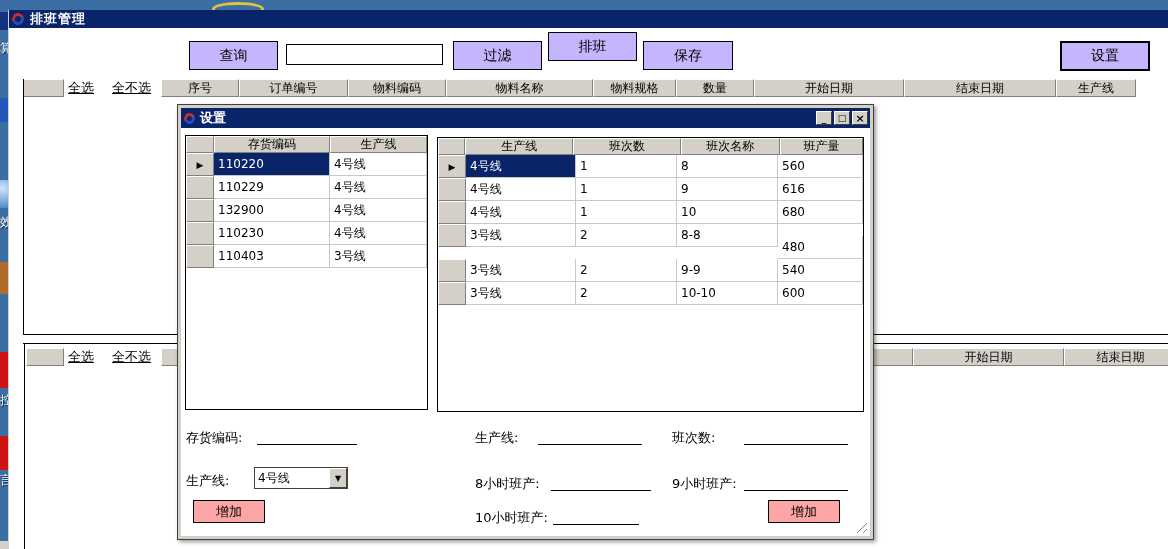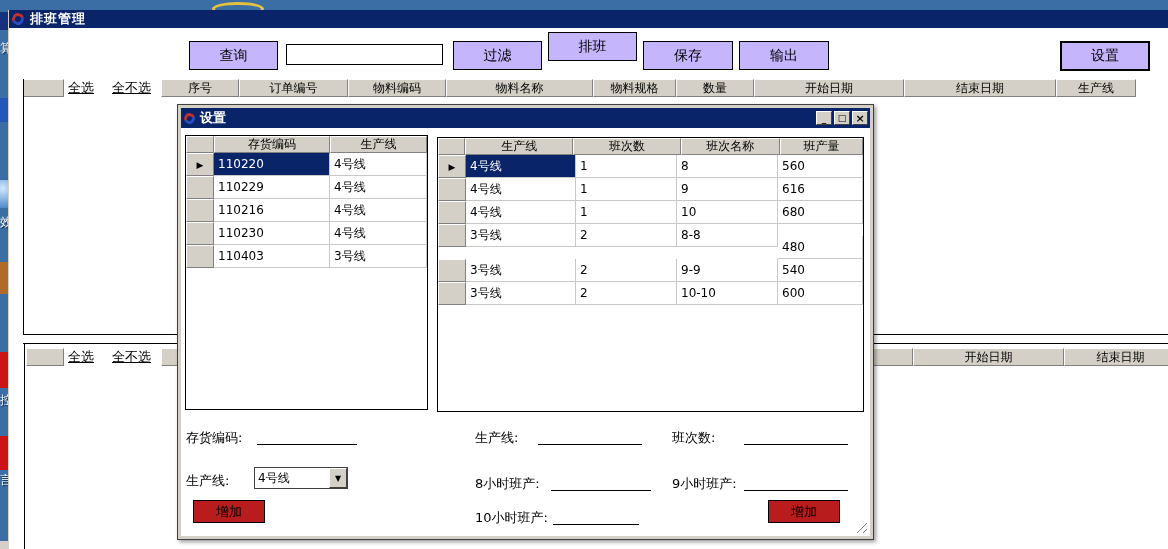--- a/index.html
+++ b/index.html
@@ -42,21 +42,21 @@
   .ghcell { background:#D4D0C8; border-top:1px solid #fff; border-left:1px solid #fff; border-right:1px solid #808080; border-bottom:1px solid #808080; display:flex; align-items:center; justify-content:center; font-size:12px; height:17px; overflow:hidden; }
   .selcell { background:#D4D0C8; border-top:1px solid #fff; border-left:1px solid #fff; border-right:1px solid #808080; border-bottom:1px solid #808080; width:28px; height:23px; display:flex; align-items:center; justify-content:center; font-size:9px; }
   .dcell { background:#fff; border-right:1px solid #C8C8C8; border-bottom:1px solid #C8C8C8; font-size:12px; height:23px; display:flex; align-items:center; padding-left:4px; overflow:hidden; }
   .dcell.sel { background:#0A246A; color:#fff; }
 
   .flabel { position:absolute; font-size:13px; white-space:nowrap; }
   .uline { position:absolute; border-bottom:1px solid #000; height:14px; }
   .combo { position:absolute; border:1px solid #404040; background:#fff; display:flex; }
   .combo .val { flex:1; font-size:12px; padding:2px 2px 0 3px; overflow:hidden; }
   .combo .drop { width:18px; background:#D4D0C8; border:1px solid; border-color:#fff #404040 #404040 #fff; display:flex; align-items:center; justify-content:center; font-size:8px; cursor:pointer; }
-  .fbtn { position:absolute; background:#b91c1c; border:1px solid #000; display:flex; align-items:center; justify-content:center; font-size:13px; cursor:pointer; }
+  .fbtn { position:absolute; background:#fca5a5; border:1px solid #000; display:flex; align-items:center; justify-content:center; font-size:13px; cursor:pointer; }
   .grip { position:absolute; right:3px; bottom:3px; width:13px; height:13px; background:repeating-linear-gradient(135deg, transparent 0 2px, #fff 2px 3px, #808080 3px 4px); clip-path:polygon(100% 0, 100% 100%, 0 100%); cursor:nwse-resize; }
 </style>
 </head>
 <body>
 
 <div class="abs top-strip">
   <div class="swirl-frag"></div>
 </div>
 
 <div class="abs desk-strip">
@@ -78,21 +78,20 @@
   <div class="titlebar">
     <span class="swirl-icon"></span>
     <span class="title">排班管理</span>
   </div>
 
   <div class="btn" style="left:180px; top:31px; width:89px; height:29px;">查询</div>
   <input class="tinput" style="left: 277px; top: 34px; width: 157px; height: 21px;" value="">
   <div class="btn" style="left:444px; top:31px; width:89px; height:29px;">过滤</div>
   <div class="btn" style="left:539px; top:22px; width:89px; height:29px;">排班</div>
   <div class="btn" style="left:634px; top:31px; width:90px; height:29px;">保存</div>
-  <div class="btn" style="left:730px; top:31px; width:90px; height:29px;">输出</div>
   <div class="btn primary" style="left:1051px; top:31px; width:90px; height:30px;">设置</div>
 
   <div class="hcell abs" style="left:14px; top:69px; width:41px;"></div>
   <div class="abs" style="left:59px; top:69px; height:18px; display:flex; align-items:center; gap:18px;">
     <span class="lk">全选</span>
     <span class="lk">全不选</span>
   </div>
   <div class="vline" style="left:152px; top:69px; height:18px;"></div>
   <div class="hrow" style="left:152px; top:69px;">
     <div class="hcell" style="width:78px;">序号</div>
@@ -145,21 +144,21 @@
         <div class="dcell sel" style="width:116px;">110220</div>
         <div class="dcell" style="width:97px;">4号线</div>
       </div>
       <div class="grow">
         <div class="selcell"></div>
         <div class="dcell" style="width:116px;">110229</div>
         <div class="dcell" style="width:97px;">4号线</div>
       </div>
       <div class="grow">
         <div class="selcell"></div>
-        <div class="dcell" style="width:116px;">110216</div>
+        <div class="dcell" style="width:116px;">132900</div>
         <div class="dcell" style="width:97px;">4号线</div>
       </div>
       <div class="grow">
         <div class="selcell"></div>
         <div class="dcell" style="width:116px;">110230</div>
         <div class="dcell" style="width:97px;">4号线</div>
       </div>
       <div class="grow">
         <div class="selcell"></div>
         <div class="dcell" style="width:116px;">110403</div>

